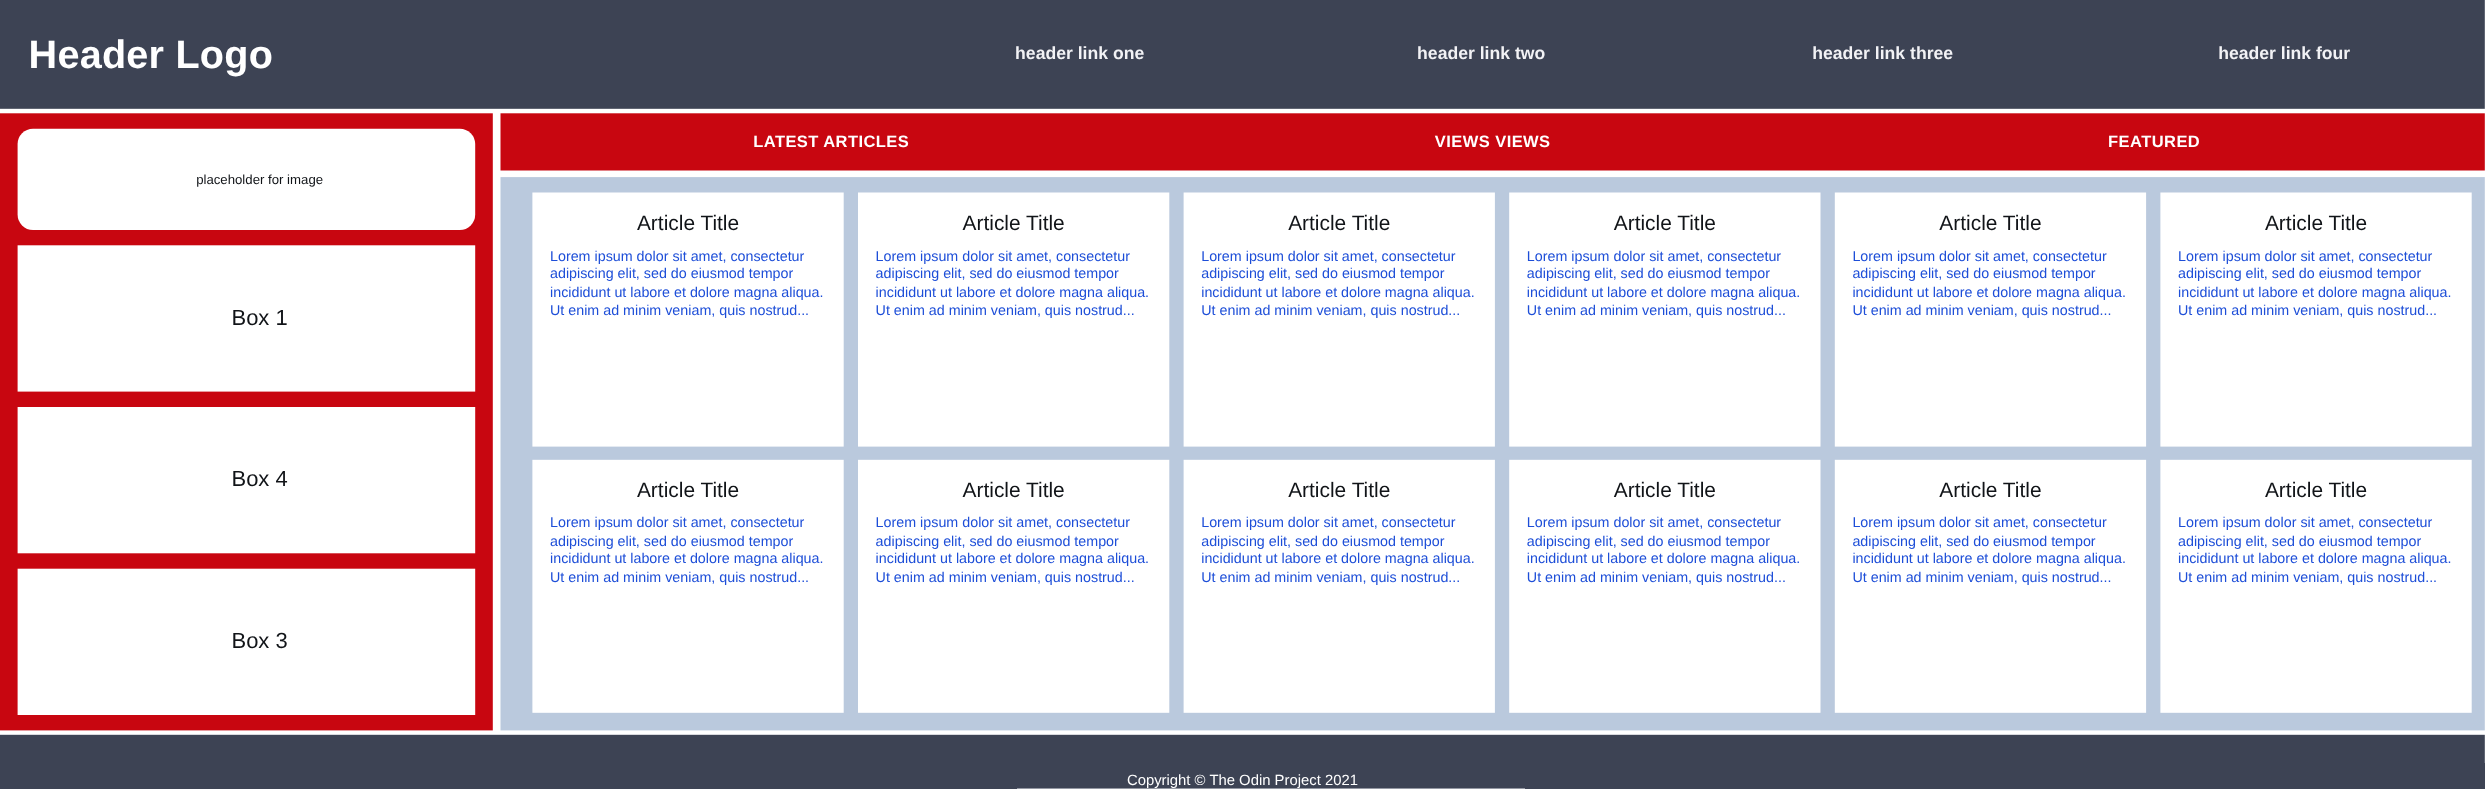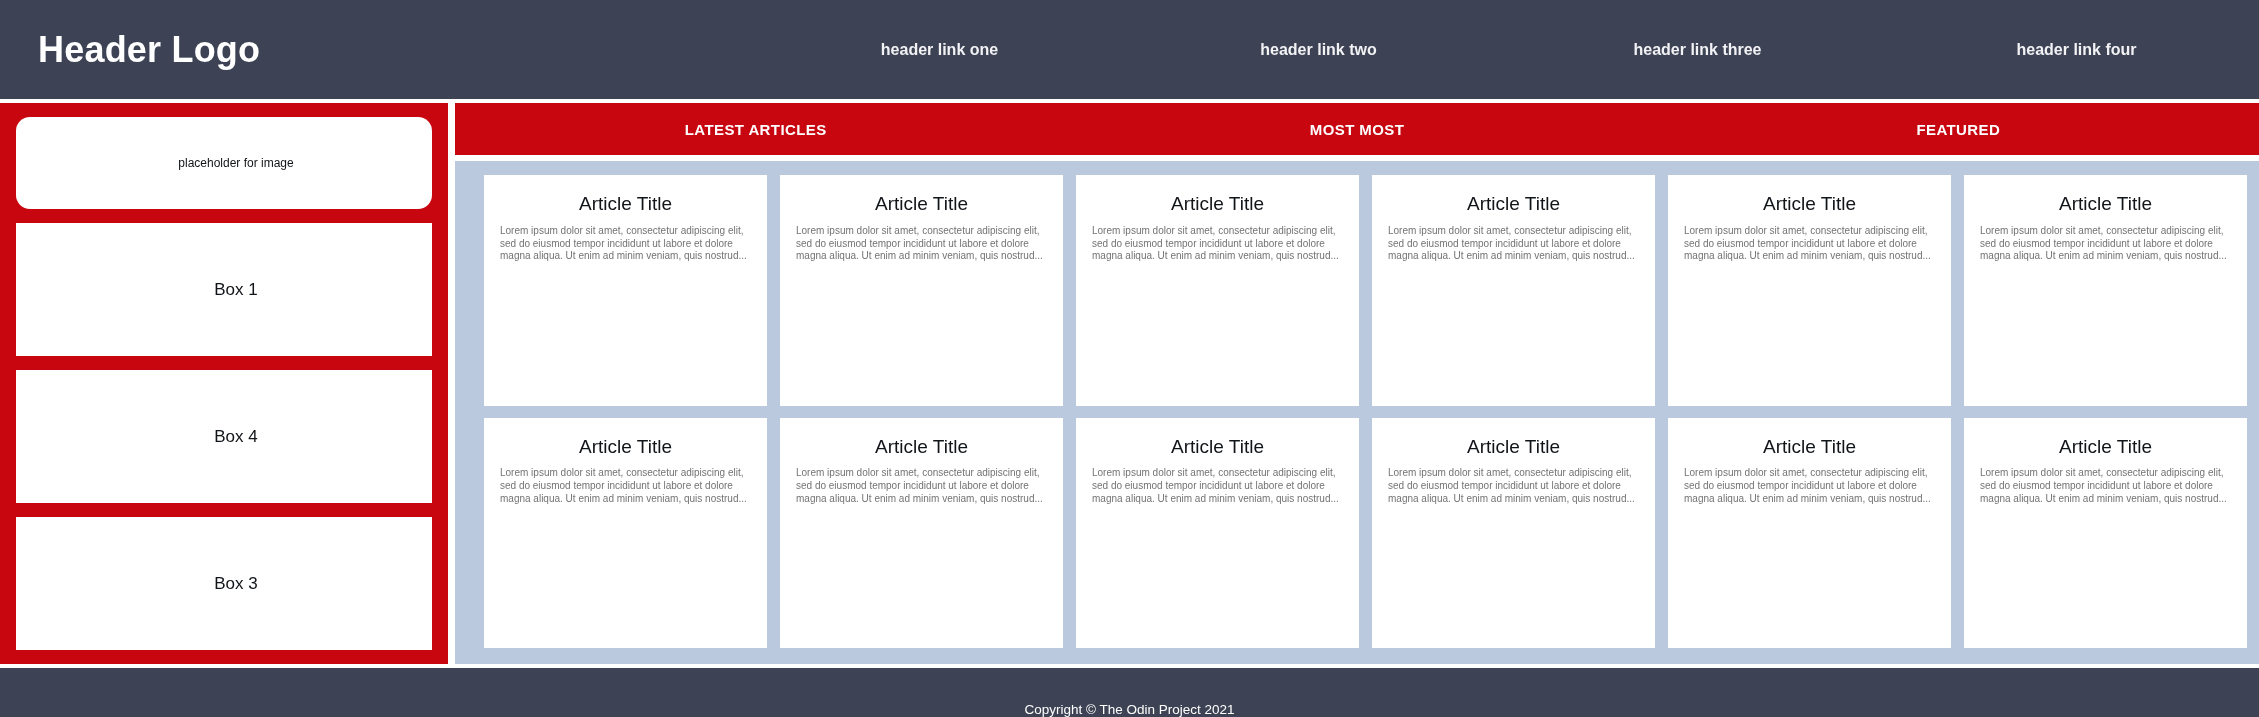--- a/index.html
+++ b/index.html
@@ -32,29 +32,28 @@
     background: #3d4354;
     display: flex;
     align-items: center;
     box-sizing: border-box;
   }
   .header-logo {
     color: #ffffff;
     font-size: 36px;
     font-weight: bold;
     letter-spacing: 0.2px;
-    margin-left: 38px;
+    margin-left: 26px;
     white-space: nowrap;
   }
   .header-nav {
     flex: 1;
     display: flex;
     justify-content: flex-end;
     align-items: center;
-    gap: 14px;
   }
   .header-link {
     color: #f2f2f5;
     font-size: 16px;
     font-weight: bold;
     text-decoration: none;
     white-space: nowrap;
     width: 365px;
     text-align: center;
     display: block;
@@ -92,21 +91,21 @@
     padding-left: 24px;
   }
   .image-placeholder {
     height: 92px;
     min-height: 92px;
     border-radius: 14px;
     font-size: 12px;
   }
   .side-box.filler {
     flex: 1;
-    font-size: 17px;
+    font-size: 20px;
     border-radius: 0;
   }
 
   
   .main {
     flex: 1;
     display: flex;
     flex-direction: column;
     min-width: 0;
     margin-left: 7px;
@@ -161,23 +160,23 @@
   }
   .article-title {
     text-align: center;
     font-size: 19px;
     color: #111418;
     margin: 7px 0 10px 0;
     font-weight: normal;
     line-height: 1.1;
   }
   .article-body {
-    font-size: 10px;
+    font-size: 13px;
     line-height: 1.27;
-    color: #737373;
+    color: #1d4ed8;
     text-align: left;
     margin: 0;
   }
 
   
   .footer {
     height: 49px;
     min-height: 49px;
     background: #3d4354;
     display: flex;
@@ -219,21 +218,21 @@
       </div>
       <div class="side-box filler">
         <span>Box 3</span>
       </div>
     </aside>
 
     <main class="main">
 
       <div class="tabs-bar">
         <div class="tab">LATEST ARTICLES</div>
-        <div class="tab">MOST MOST</div>
+        <div class="tab">VIEWS VIEWS</div>
         <div class="tab">FEATURED</div>
       </div>
 
       <div class="articles-wrap">
 
         <div class="article-row">
           <article class="article-card">
             <h3 class="article-title">Article Title</h3>
             <p class="article-body">Lorem ipsum dolor sit amet, consectetur adipiscing elit, sed do eiusmod tempor incididunt ut labore et dolore magna aliqua. Ut enim ad minim veniam, quis nostrud...</p>
           </article>

